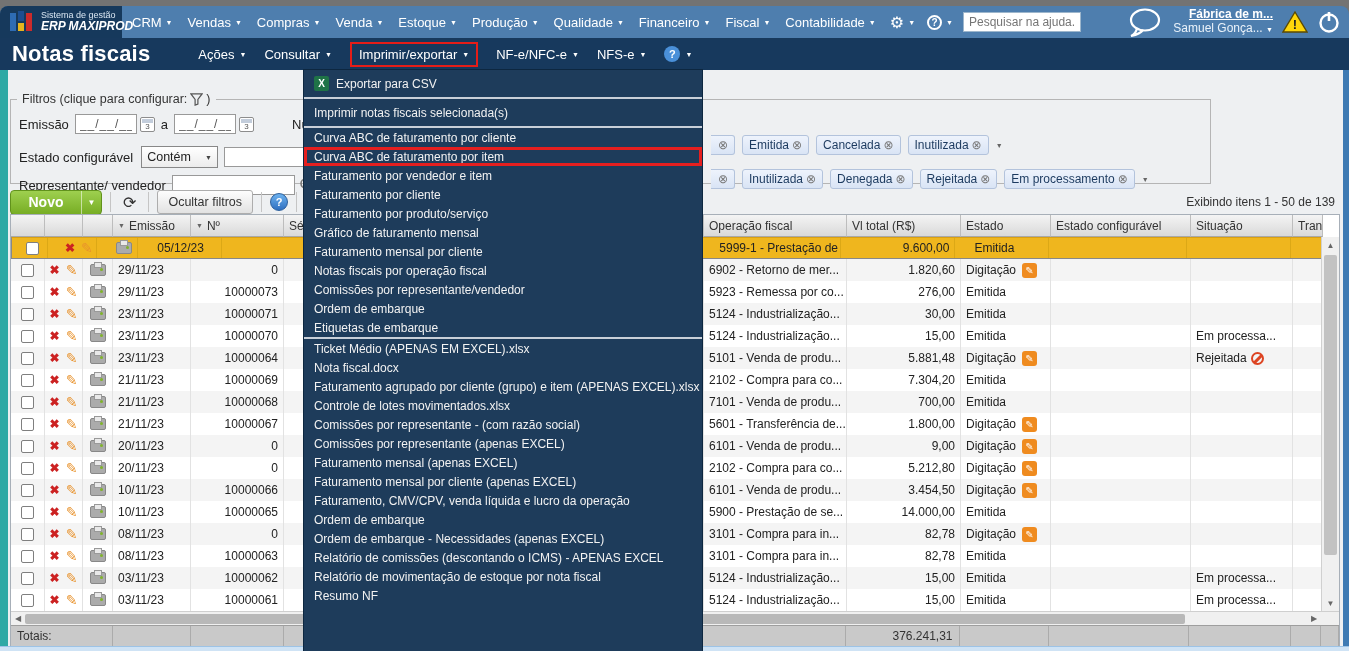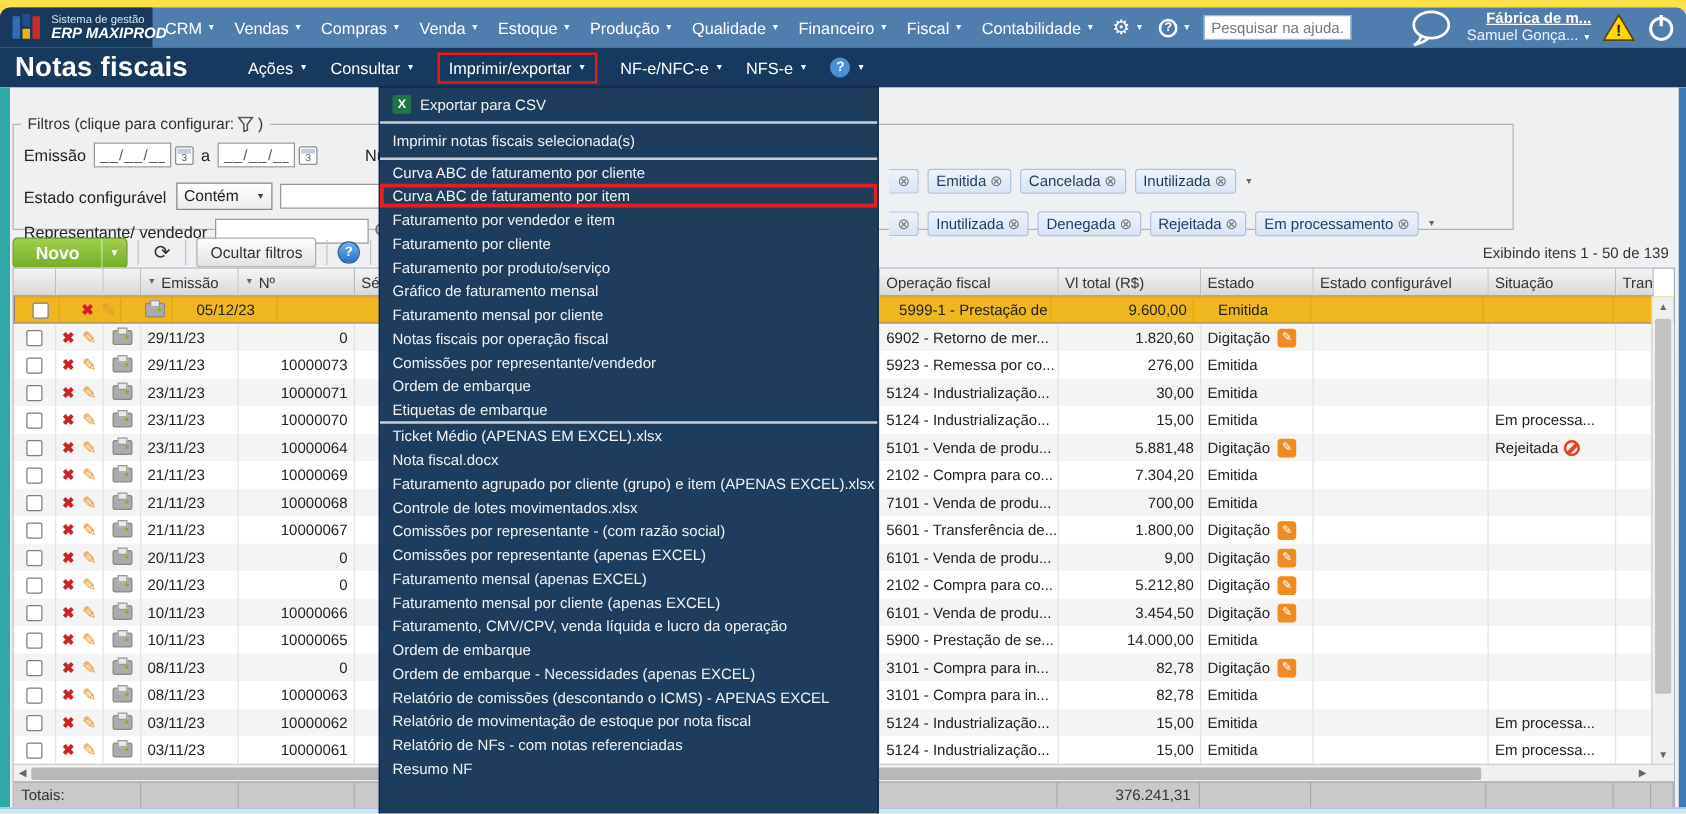--- a/index.html
+++ b/index.html
@@ -1,18 +1,18 @@
 <!DOCTYPE html>
 <html><head>
 <meta charset="utf-8">
 <style>
   * { margin:0; padding:0; box-sizing:border-box; }
   html,body { width:1349px; height:651px; overflow:hidden; background:#fff;
     font-family:"Liberation Sans", sans-serif; }
-  .app { position:relative; width:1349px; height:651px; background:#fde047; overflow:hidden; }
+  .app { position:relative; width:1349px; height:651px; background:#737373; overflow:hidden; }
 
   
   .topbar { position:absolute; top:6px; left:0; right:0; height:32px;
     background:#4e7eae; border-radius:8px 8px 0 0; display:flex; align-items:center; }
   .brand { position:absolute; left:0; top:0; width:122px; height:32px; background:#16395c;
     border-radius:8px 0 0 0; display:flex; align-items:center; padding-left:10px; gap:7px; }
   .logo { position:relative; width:24px; height:22px; flex:none; }
   .logo i { position:absolute; display:block; }
   .logo .b1 { left:0;  top:2px; width:6px; height:18px; background:#2e6cb4; }
   .logo .b2 { left:8px; top:0;  width:6px; height:10px; background:#1d4e90; }
@@ -916,20 +916,17 @@
       <div class="menu-item">
         <span>Ordem de embarque - Necessidades (apenas EXCEL)</span>
       </div>
       <div class="menu-item">
         <span>Relatório de comissões (descontando o ICMS) - APENAS EXCEL</span>
       </div>
       <div class="menu-item">
         <span>Relatório de movimentação de estoque por nota fiscal</span>
       </div>
       <div class="menu-item">
-        <span>Relatório de NFs - com notas referenciadas</span>
-      </div>
-      <div class="menu-item">
         <span>Resumo NF</span>
       </div>
     </div>
 
 </div>
 
 </body></html>

